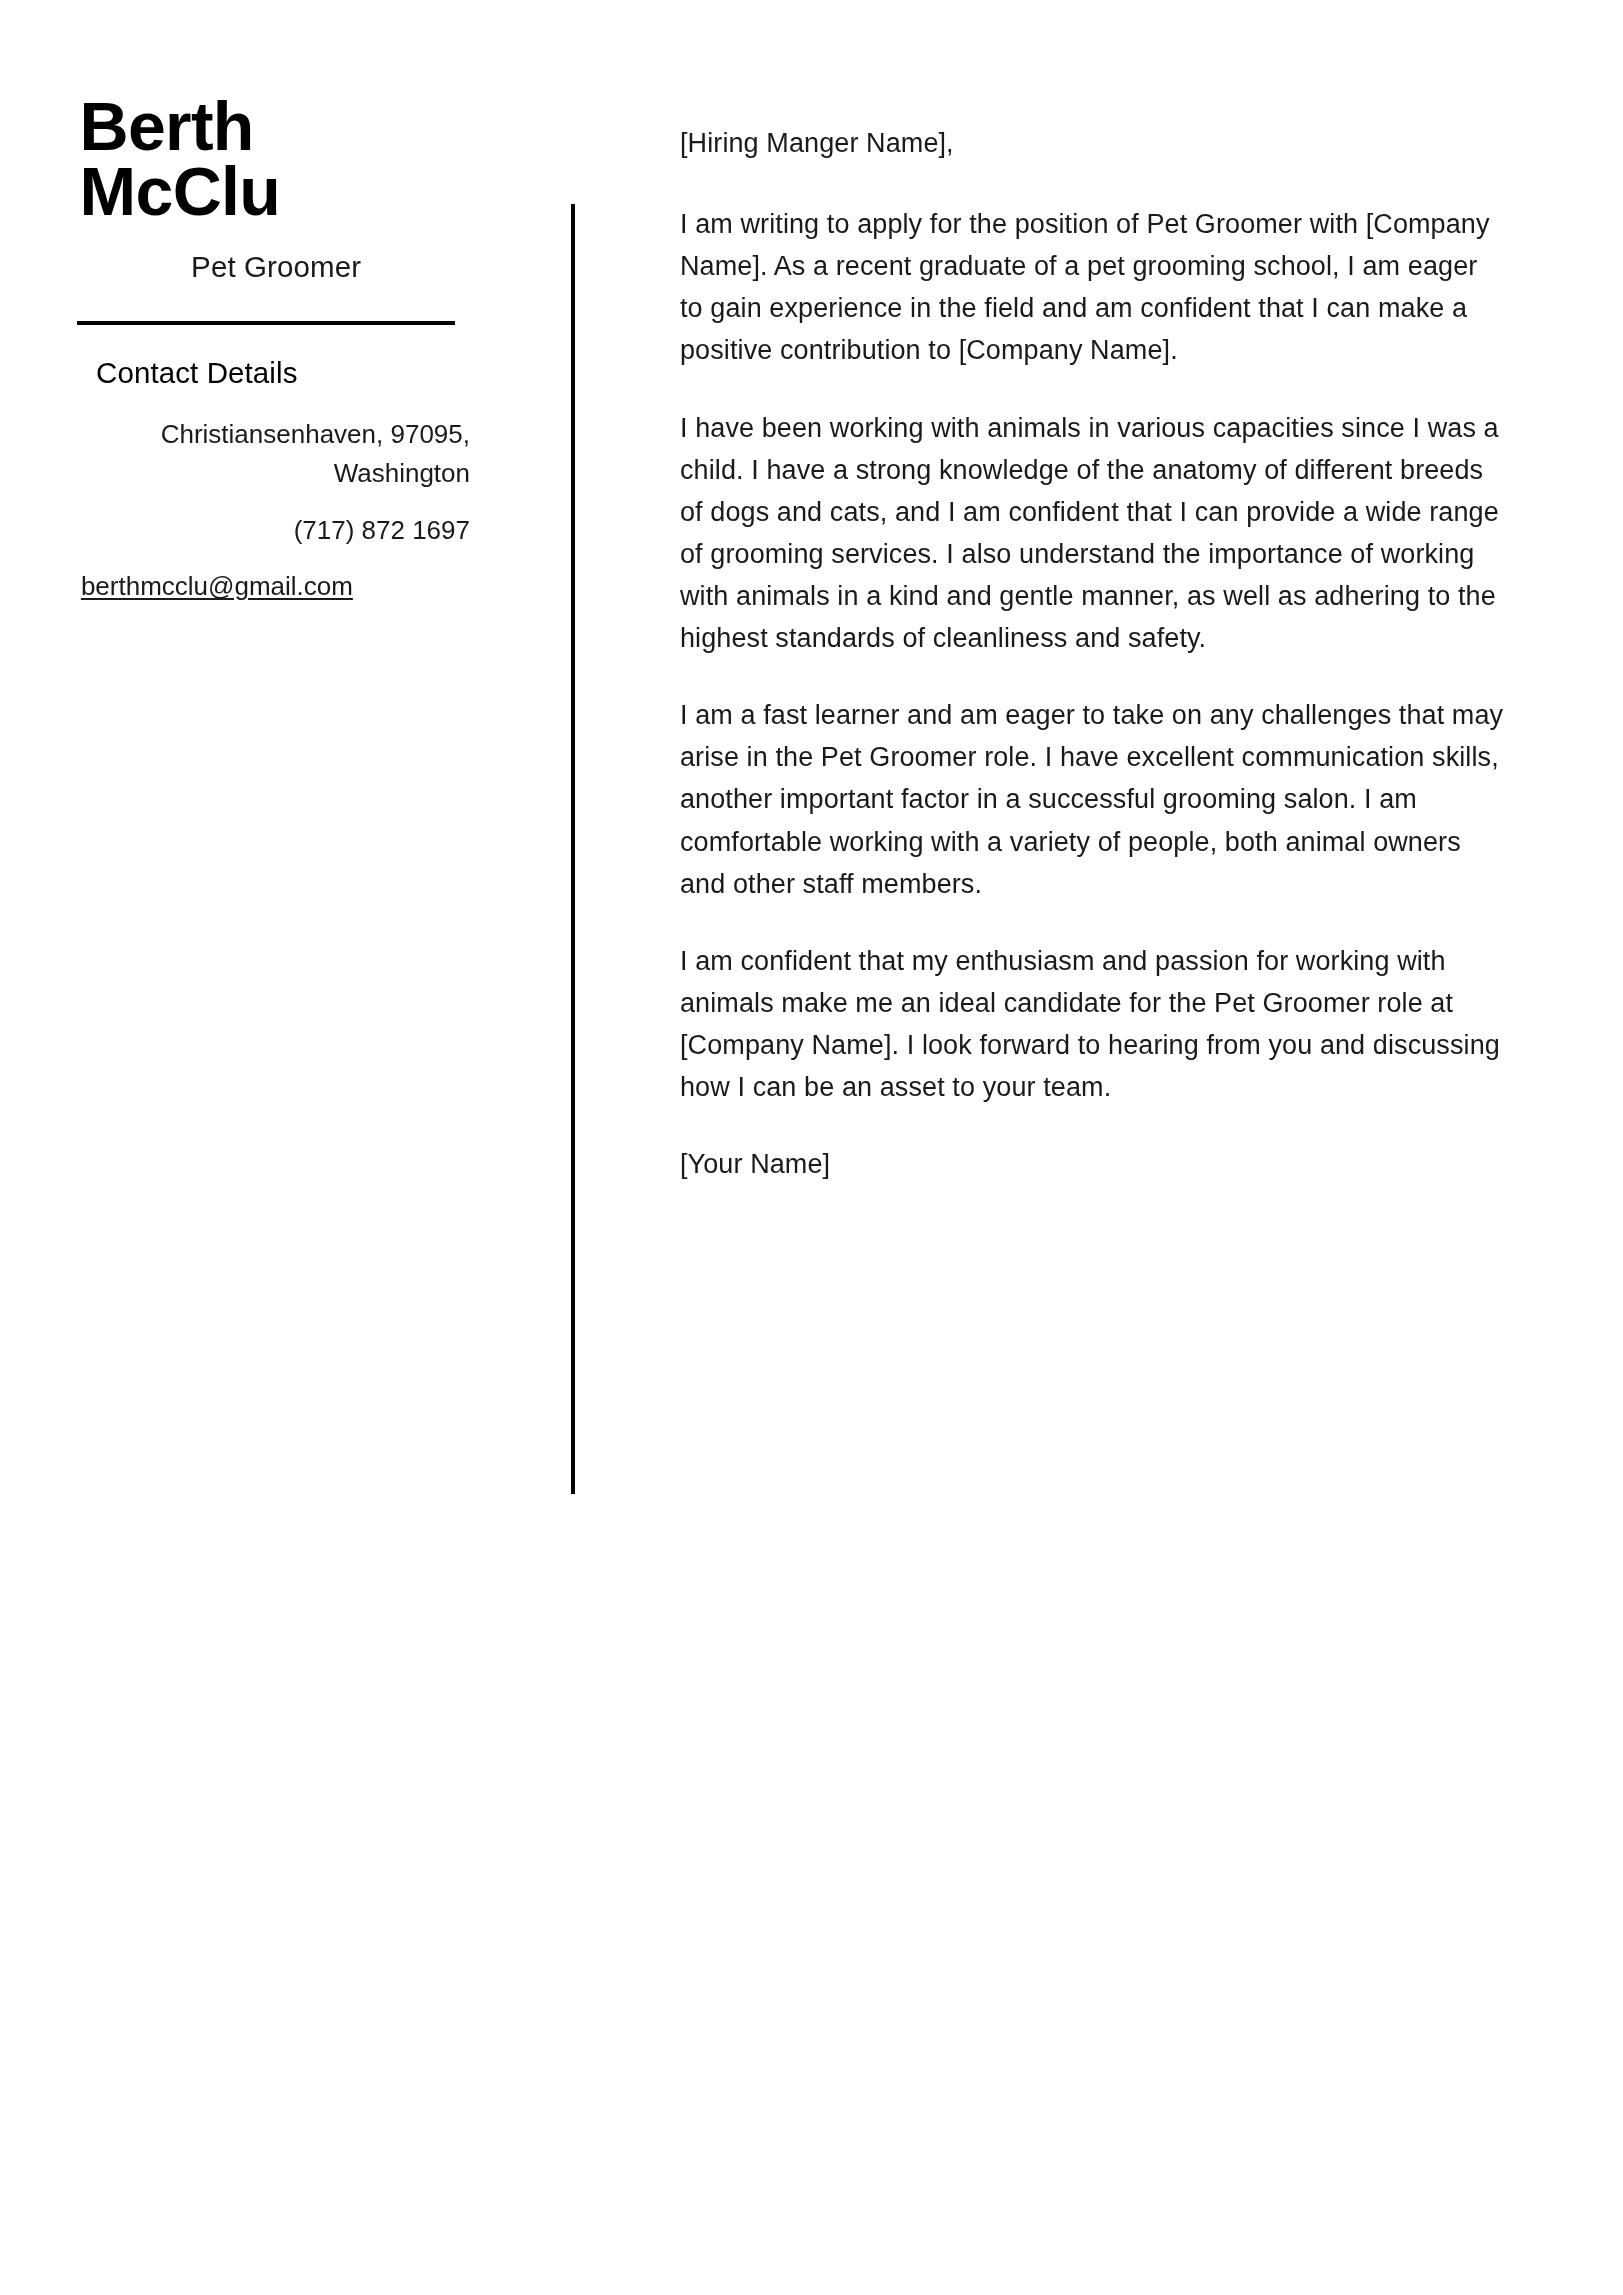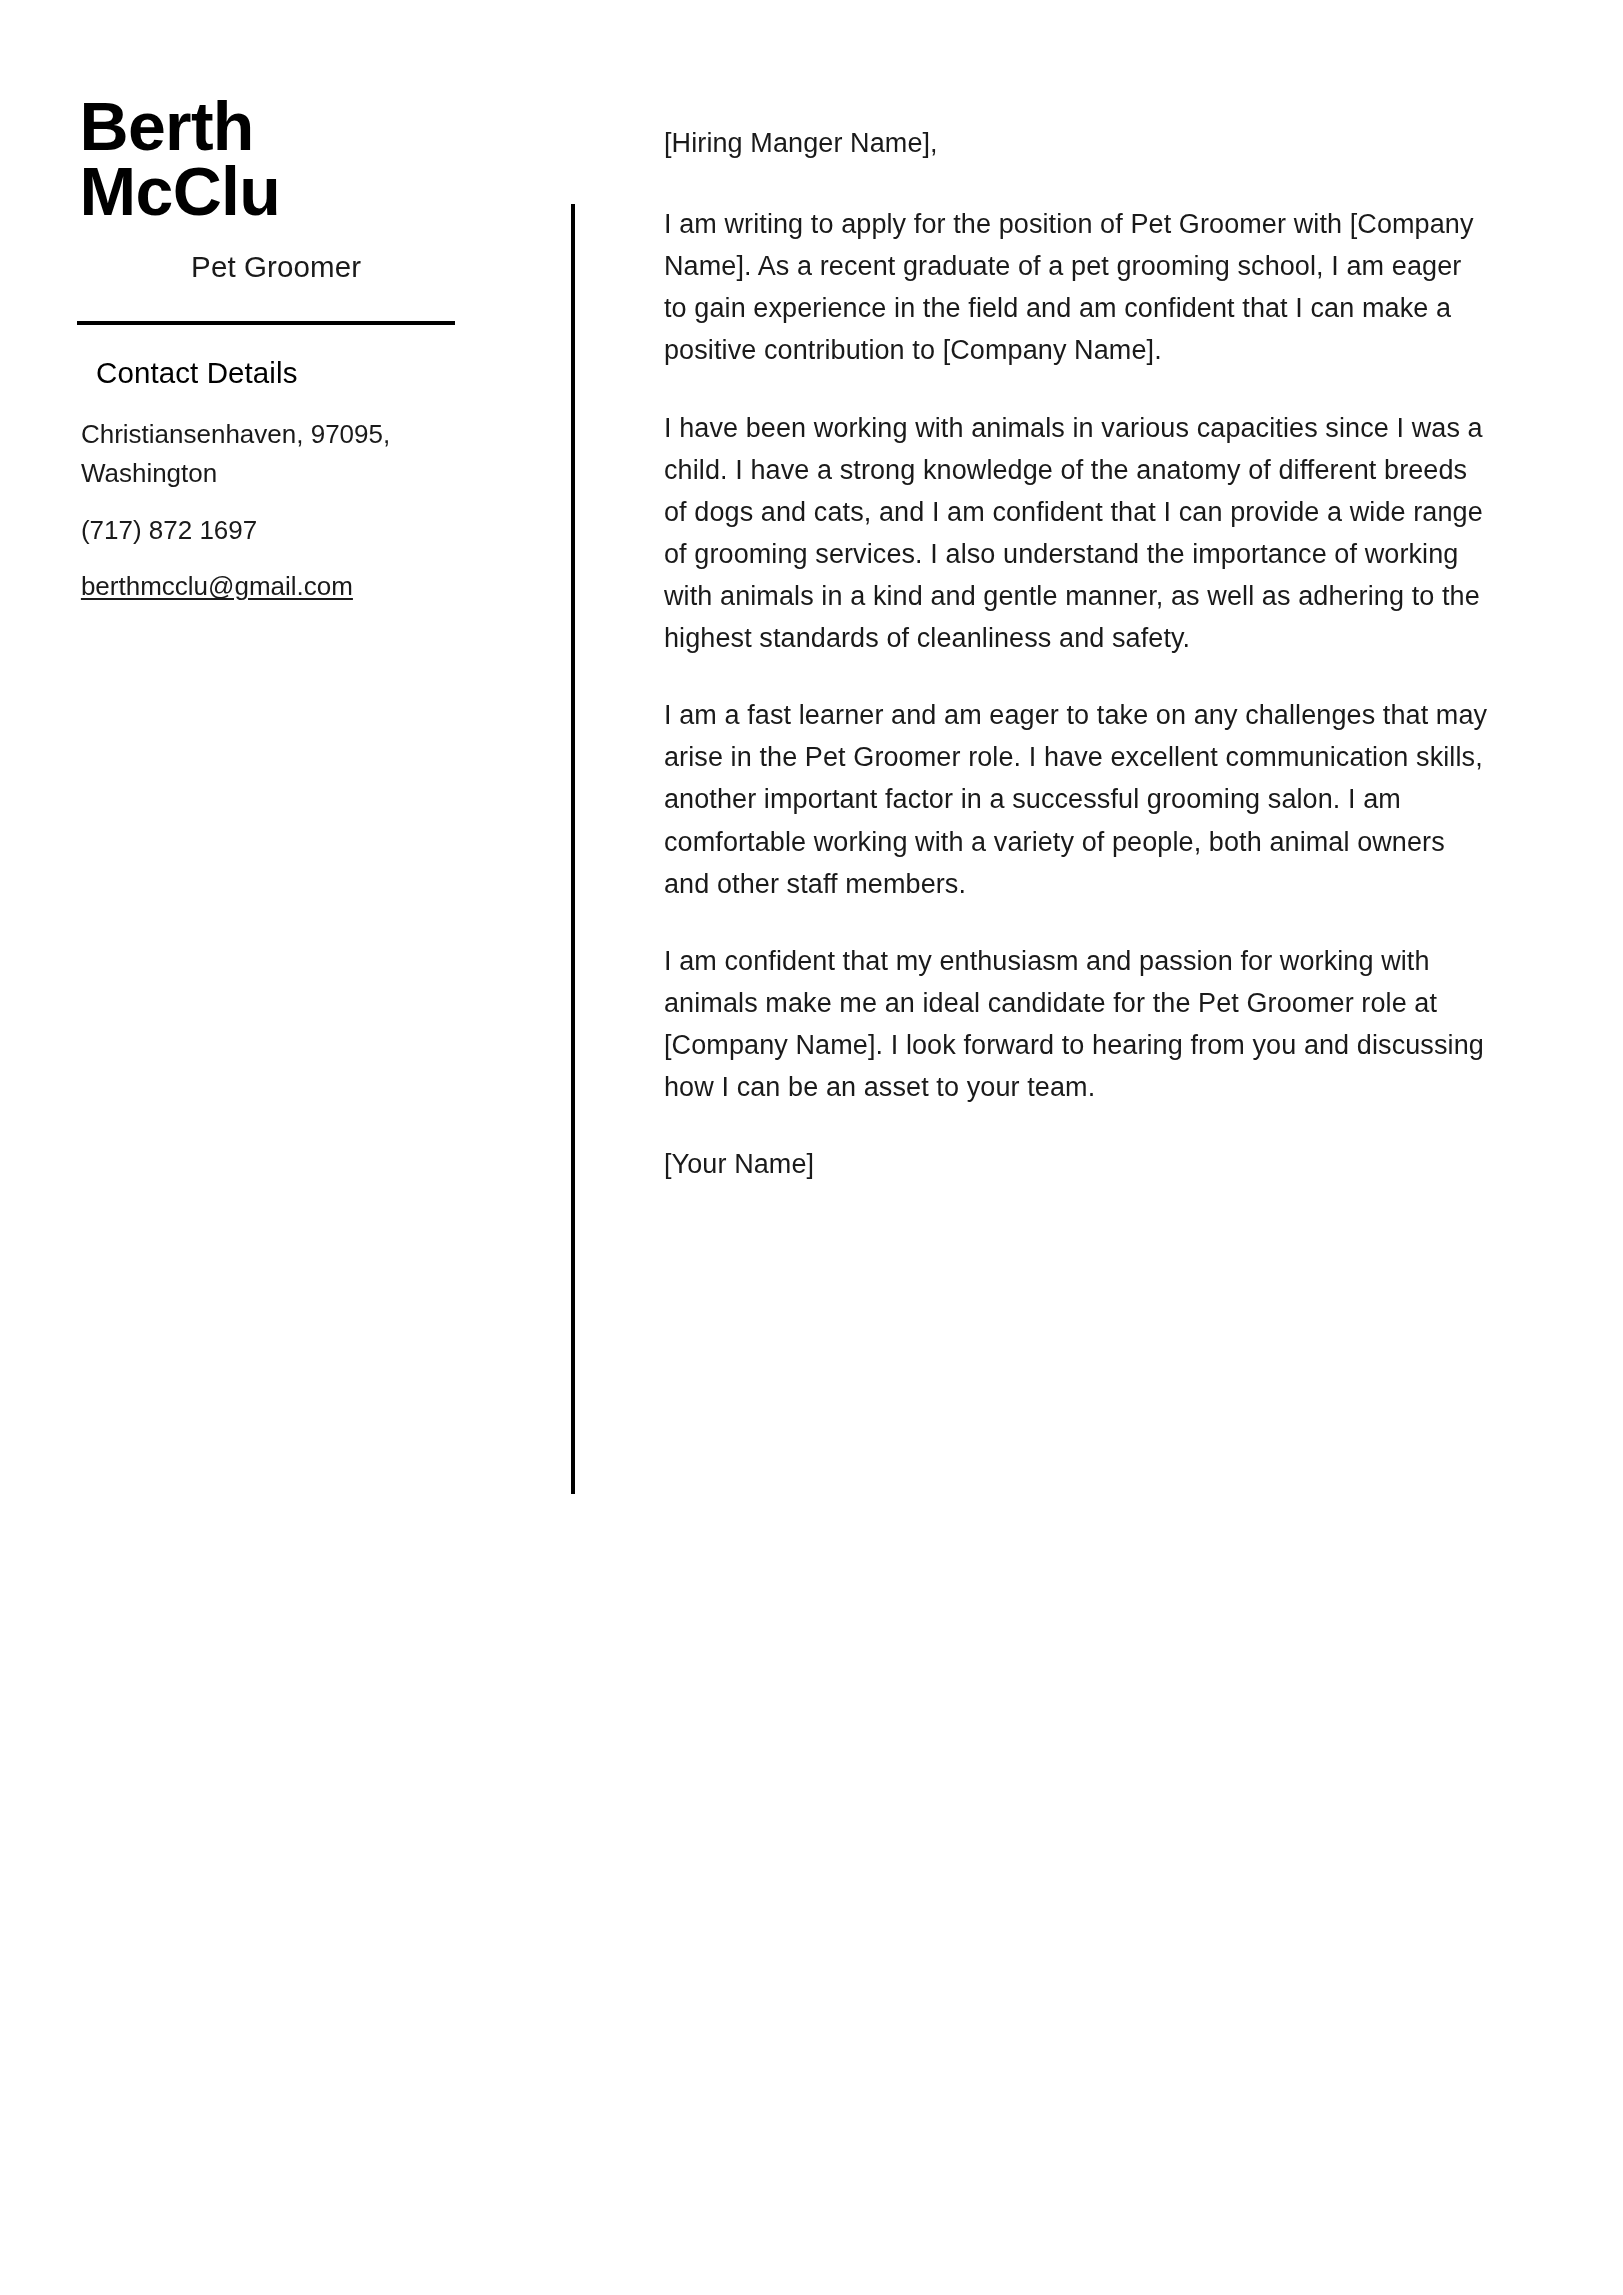--- a/index.html
+++ b/index.html
@@ -85,41 +85,42 @@
   .contact-list {
     margin-top: 25px;
     margin-left: 3.9px;
   }
   .contact-item {
     font-size: 26px;
     font-weight: 400;
     line-height: 1.52;
     color: #1a1a1a;
     margin-bottom: 17px;
+    text-align: right;
   }
   .contact-item.email {
     text-underline-offset: 3.3px;
     color: #1a1a1a;
     display: inline-block;
   }
 
   
   .divider-v {
     position: absolute;
     left: 571px;
     top: 204px;
     width: 3.9px;
     height: 1290px;
     background: #000000;
   }
 
   
   .letter {
     position: absolute;
-    left: 664px;
+    left: 680px;
     top: 122px;
     width: 826px;
   }
 
   .letter p {
     font-size: 27px;
     font-weight: 400;
     line-height: 1.56;
     color: #1a1a1a;
     margin: 0 0 35px 0;

